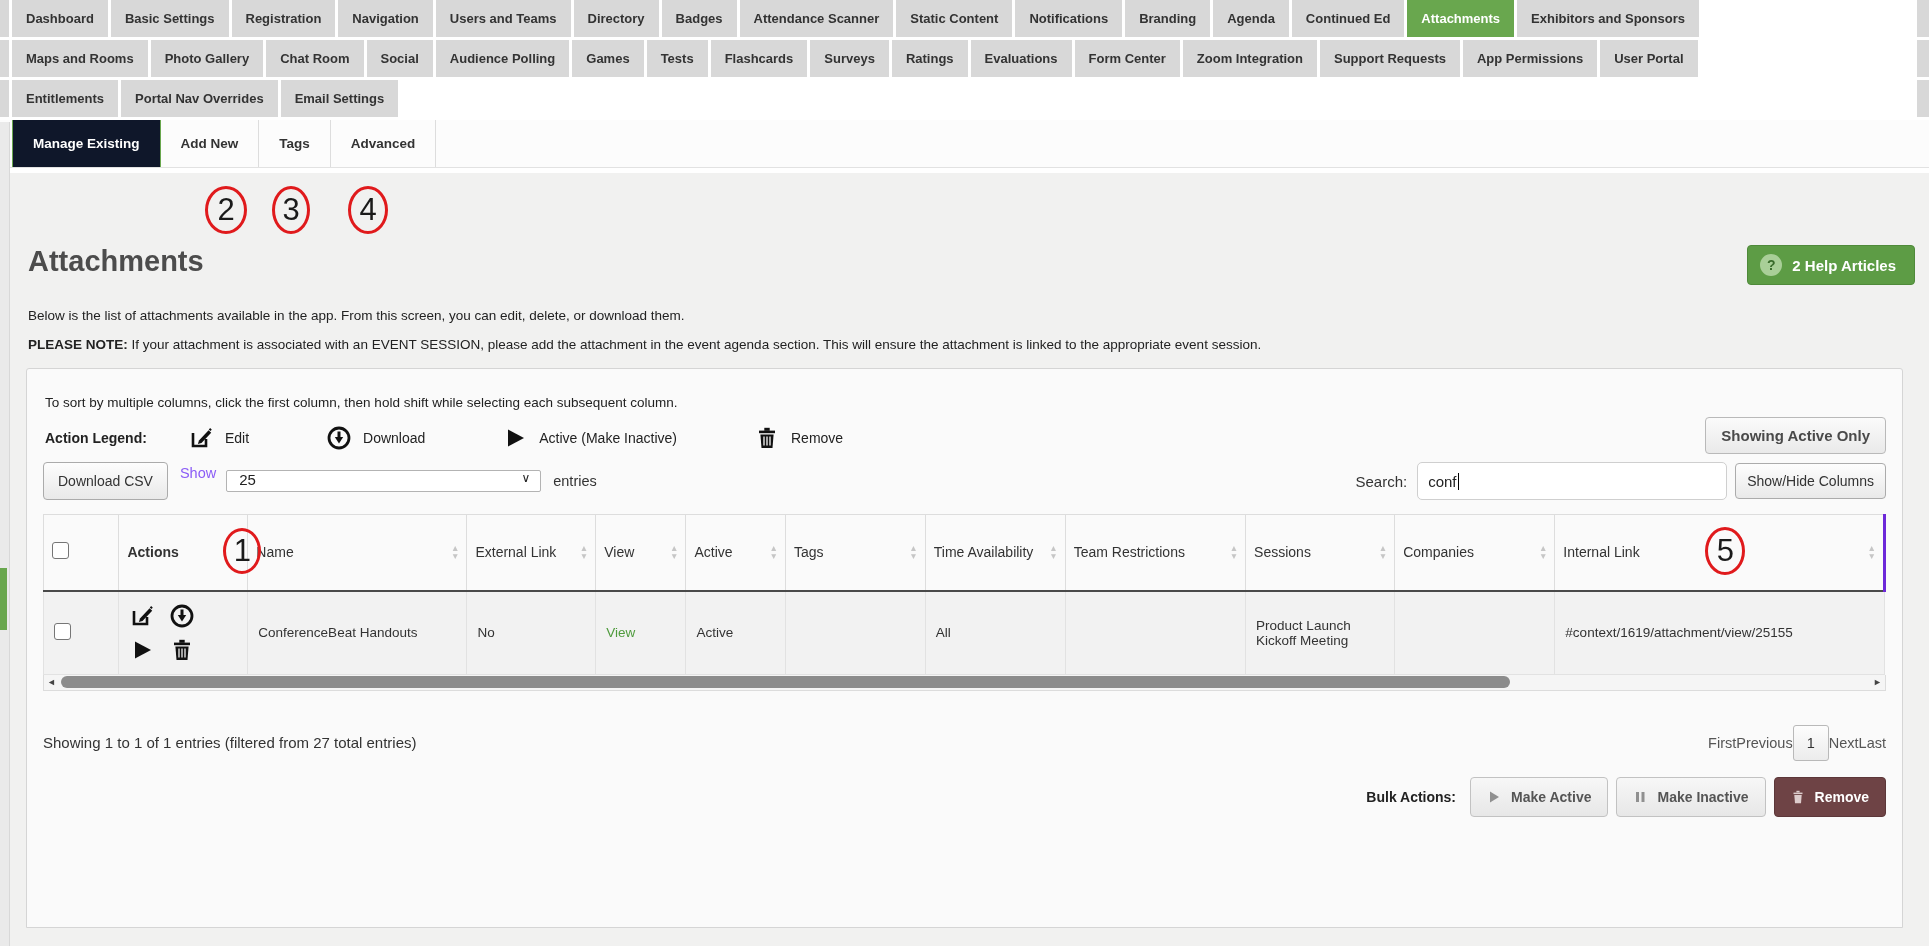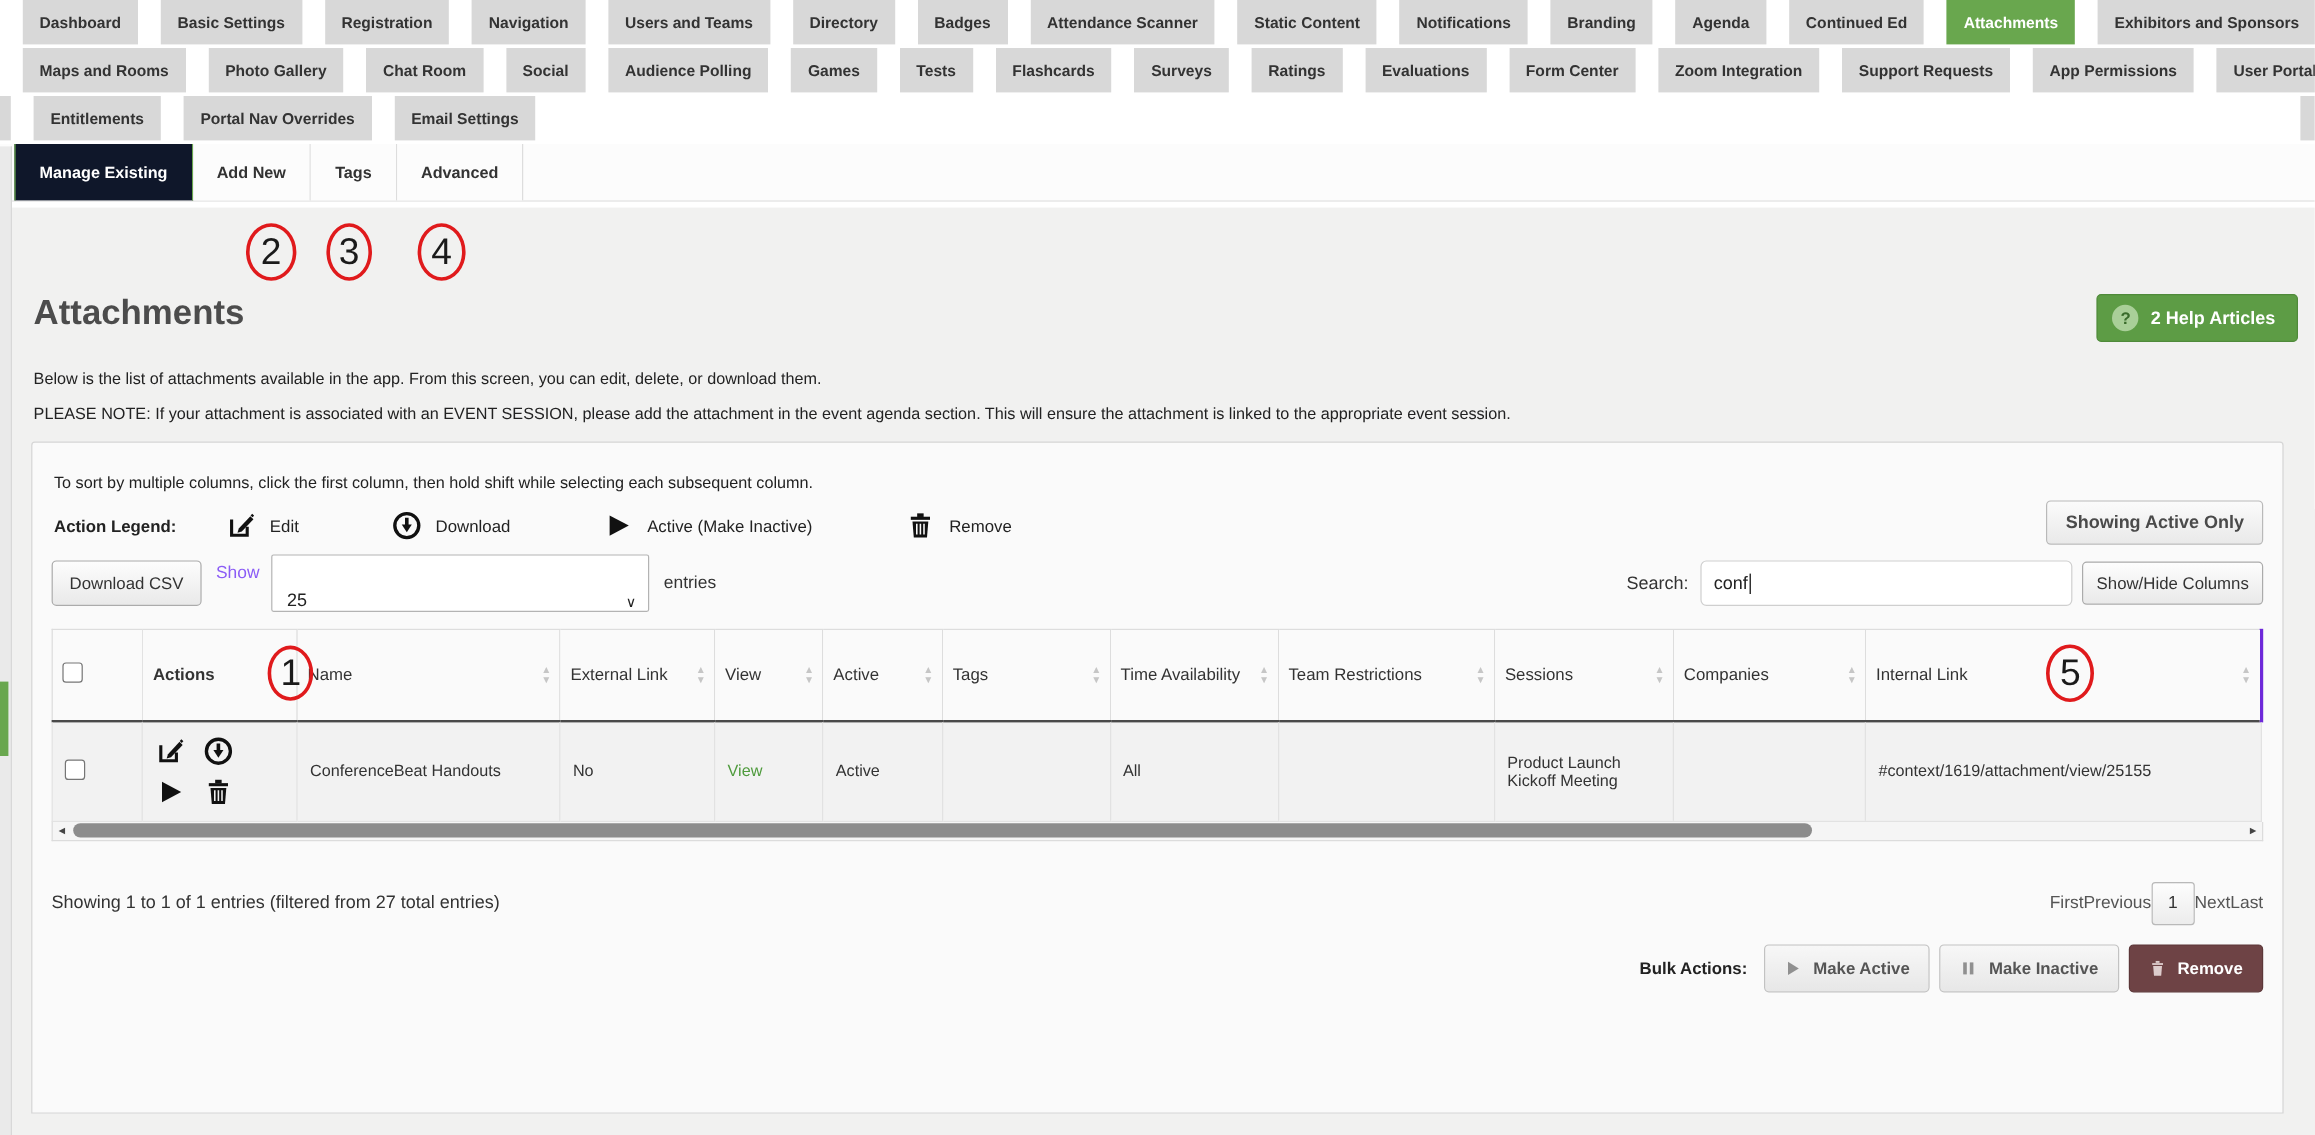--- a/index.html
+++ b/index.html
@@ -1,21 +1,21 @@
 <!DOCTYPE html>
 <html><head>
 <meta charset="utf-8">
 <style>
   * { box-sizing: border-box; }
   html,body { margin:0; padding:0; }
   body { font-family:"Liberation Sans", sans-serif; background:#fff; }
   .page { position:relative; width:1929px; height:946px; overflow:hidden; background:#fff; }
 
   
-  .tabbar { display:flex; gap:19px; background:#fff; margin-bottom:3px; align-items:stretch; }
+  .tabbar { display:flex; gap:3px; background:#fff; margin-bottom:3px; align-items:stretch; }
   .tab { background:#d8d8d8; color:#333; font-weight:bold; font-size:13px;
          padding:0 14px; line-height:37px; white-space:nowrap; cursor:pointer; }
   .tab.active { background:#69a74e; color:#fff; }
   .stub { width:9px; background:#d8d8d8; }
   .endfill { margin-left:auto; display:flex; gap:3px; }
   .stub-r { width:12px; background:#d8d8d8; }
 
   
   .subtabbar { display:flex; background:#fcfcfc; border-bottom:1px solid #e2e2e2; height:48px; padding-left:12px; }
   .subtab { font-weight:bold; font-size:13.5px; color:#333; padding:0 20px; line-height:48px;
@@ -34,43 +34,43 @@
   .left-green { position:absolute; left:0; top:568px; width:7px; height:62px; background:#69a74e; z-index:6; }
 
   .page-title { font-size:29px; font-weight:bold; color:#4c4c4c; margin:72px 0 0 2px; }
   .help-btn { position:absolute; top:72px; right:14px; background:#5d9c45; border:1px solid #4f8a3a; border-radius:4px;
               color:#fff; font-weight:bold; font-size:15px; padding:8px 18px 8px 12px; display:flex; align-items:center; gap:10px; cursor:pointer; }
   .q-icon { width:22px; height:22px; border-radius:50%; background:#a9cf98; color:#396b2b; font-size:14px; font-weight:bold;
             display:flex; align-items:center; justify-content:center; }
 
   .intro { font-size:13.5px; color:#222; margin:30px 0 0 2px; }
   .note  { font-size:13.5px; color:#222; margin:14px 0 0 2px; }
-  .note b { font-weight:normal; }
+  .note b { font-weight:bold; }
 
   
   .panel { margin-top:16px; background:#fafafa; border:1px solid #d5d5d5; border-radius:3px 3px 0 0; min-height:560px; position:relative; }
   .panel-hd { background:linear-gradient(#f8f8f8,#eaeaea); border-bottom:1px solid #d5d5d5; padding:17px 16px; font-size:15px; font-weight:bold; color:#333; }
   .panel-bd { padding:14px 16px 20px 16px; position:relative; }
 
   .active-only-btn { position:absolute; top:48px; right:16px; background:linear-gradient(#fbfbfb,#e9e9e9);
                      border:1px solid #b9b9b9; border-radius:4px; padding:9px 15px; font-size:15px; font-weight:bold; color:#4a4a4a; cursor:pointer; }
 
   .sort-hint { font-size:13.5px; color:#222; margin:12px 0 0 2px; }
 
   .legend-row { display:flex; align-items:center; margin:16px 0 6px 2px; font-size:14px; color:#222; }
   .legend-label { font-weight:bold; margin-right:42px; font-size:14px; }
   .legend-item { display:flex; align-items:center; gap:12px; margin-right:78px; }
   .licon { width:24px; height:24px; display:inline-flex; }
 
   .controls-row { display:flex; align-items:center; margin-top:12px; }
   .btn-light { background:linear-gradient(#fdfdfd,#e9e9e9); border:1px solid #ababab; border-radius:4px;
                font-size:14px; color:#333; padding:10px 14px; cursor:pointer; }
   .show-label { font-size:14.5px; color:#8b5cf6; margin:0 10px 16px 12px; }
-  .per-page { width:315px; height:48px; background:#fff; border:1px solid #b3b3b3; border-radius:2px;
-              font-size:15px; color:#222; display:flex; align-items:flex-end; padding:0 12px; cursor:pointer; position:relative; }
+  .per-page { width:315px; height:22px; background:#fff; border:1px solid #b3b3b3; border-radius:2px;
+              font-size:15px; color:#222; display:flex; align-items:flex-start; padding:0 12px; cursor:pointer; position:relative; }
   .per-page .chev { position:absolute; right:10px; font-size:12px; color:#222; }
   .entries-label { font-size:14.5px; color:#333; margin-left:12px; }
 
   .search-cluster { margin-left:auto; display:flex; align-items:center; }
   .search-label { font-size:15px; color:#333; margin-right:10px; }
   .search-box { width:310px; height:38px; background:#fff; border:1px solid #cfcfcf; border-radius:5px;
                 display:flex; align-items:center; padding:0 10px; font-size:15px; color:#222; }
   .caret { display:inline-block; width:1px; height:17px; background:#000; margin-left:1px; }
   .showhide-btn { margin-left:8px; padding:9px 11px; font-size:14px; }
 

